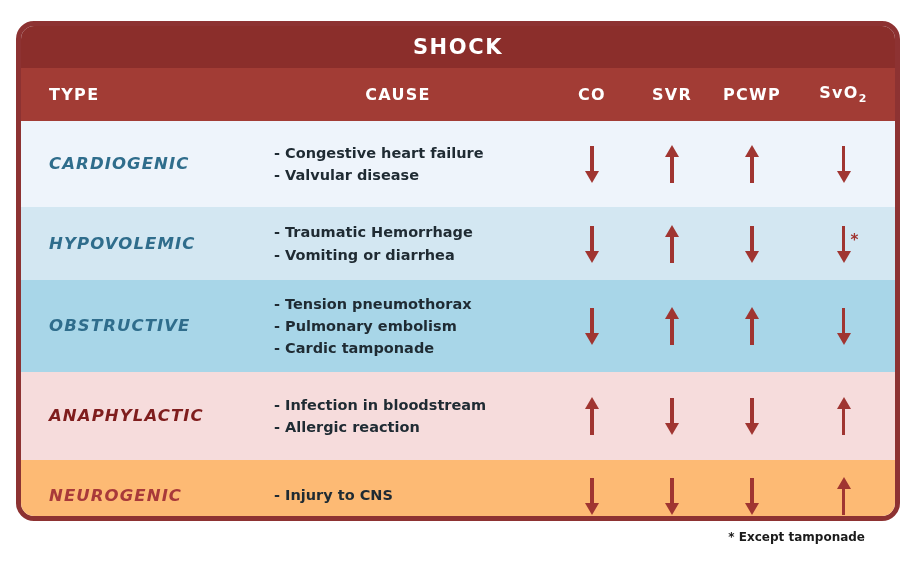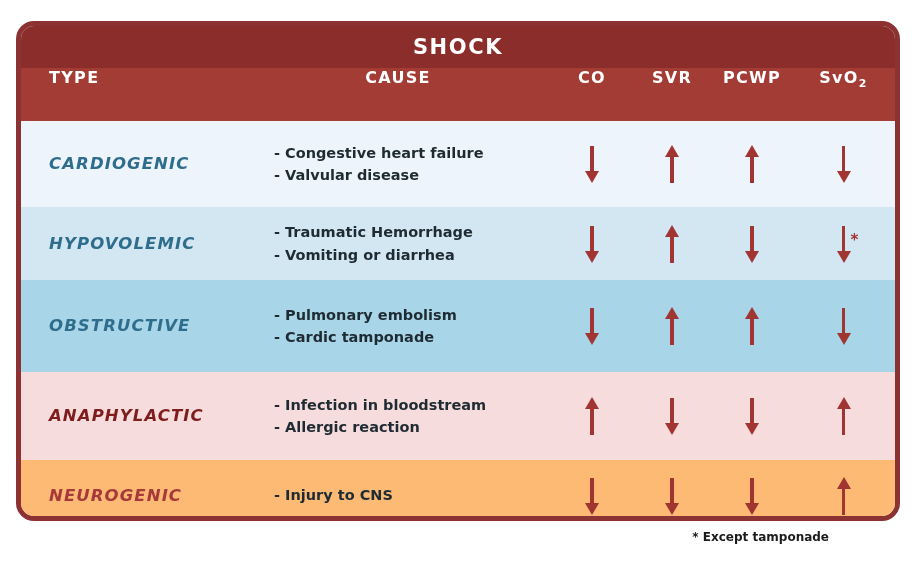--- a/index.html
+++ b/index.html
@@ -12,20 +12,21 @@
     height: 566px;
     font-family: "DejaVu Sans", "Liberation Sans", sans-serif;
     overflow: hidden;
   }
 
   .page {
     position: relative;
     width: 847px;
     height: 566px;
     background: #ffffff;
+    padding-left: 36px;
   }
 
   
   .table-card {
     position: absolute;
     left: 16px;
     top: 21px;
     width: 884px;
     height: 500px;
     border: 5px solid #8d3232;
@@ -48,21 +49,21 @@
     font-size: 21px;
     font-weight: bold;
     letter-spacing: 1.6px;
   }
 
   
   .head-row {
     height: 53px;
     background: #a23c35;
     display: flex;
-    align-items: flex-start;
+    align-items: center;
     color: #ffffff;
     font-size: 16px;
     font-weight: bold;
     letter-spacing: 1.3px;
   }
 
   
   .c-type   { width: 253px; padding-left: 28px; box-sizing: border-box; }
   .c-cause  { width: 278px; box-sizing: border-box; }
   .c-co     { width: 80px;  box-sizing: border-box; text-align: center; }
@@ -249,20 +250,21 @@
             </span>
             <span class="asterisk">*</span>
           </div>
         </div>
         <div class="data-row row-obstructive" style="background: rgb(168, 214, 232);">
           <div class="c-type">
             <div class="type-label" style="color: rgb(47, 109, 140);">OBSTRUCTIVE</div>
           </div>
           <div class="c-cause">
             <div class="cause-list">
+              <div class="cause-line">- Tension pneumothorax</div>
               <div class="cause-line">- Pulmonary embolism</div>
               <div class="cause-line">- Cardic tamponade</div>
             </div>
           </div>
           <div class="arrow-cell c-co">
             <span class="arrow down">
               <span class="shaft"></span>
               <span class="head"></span>
             </span>
           </div>

